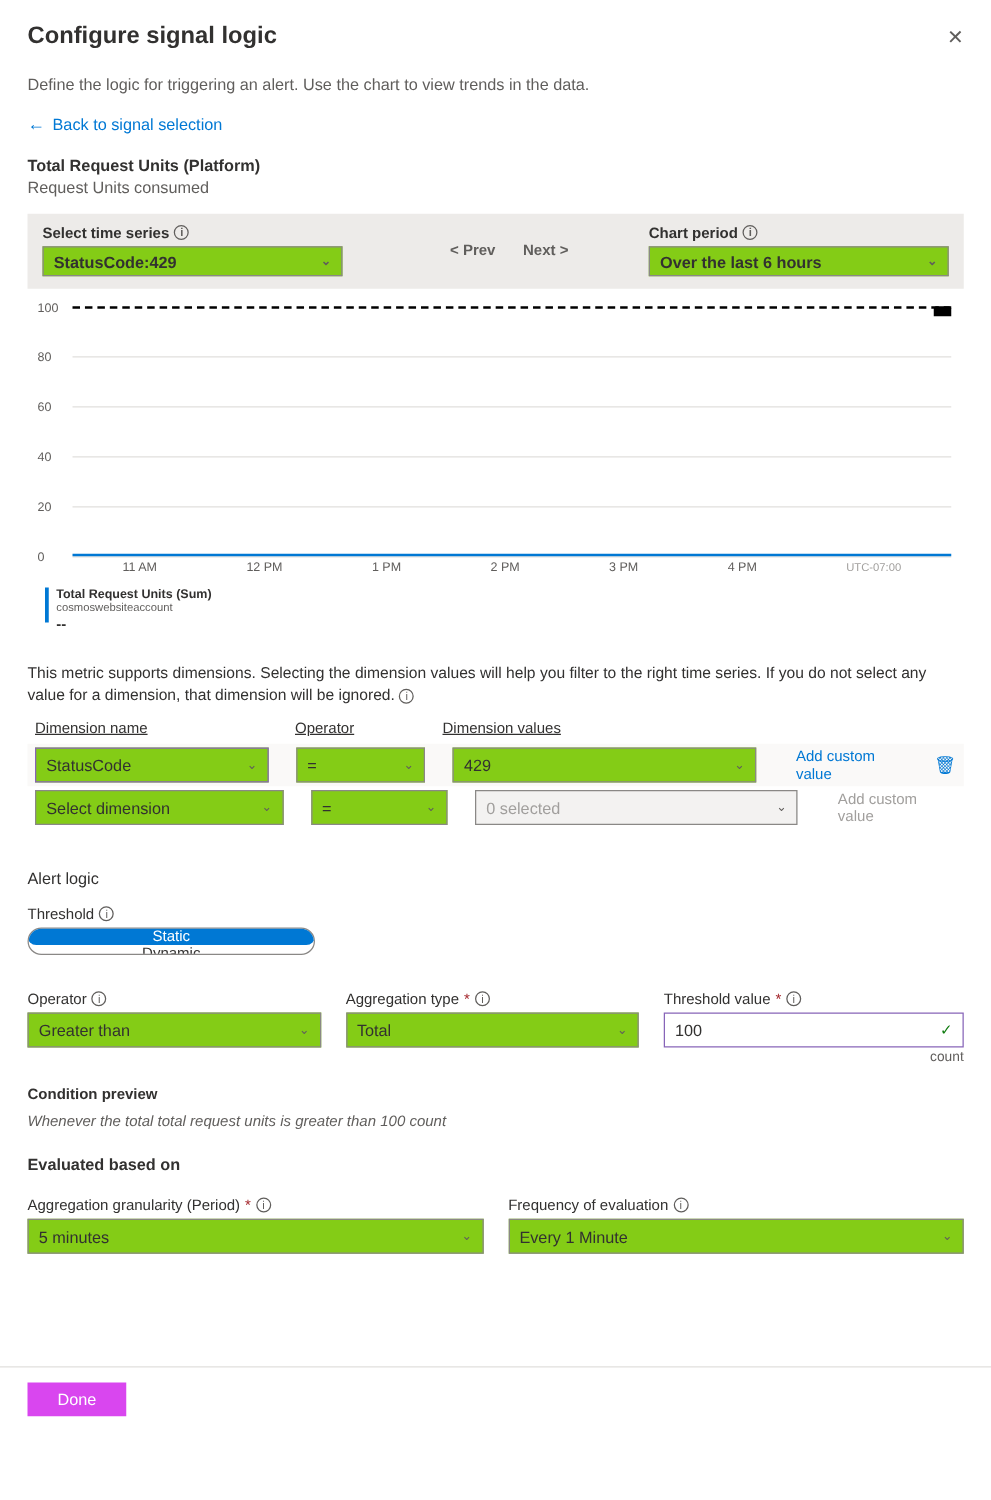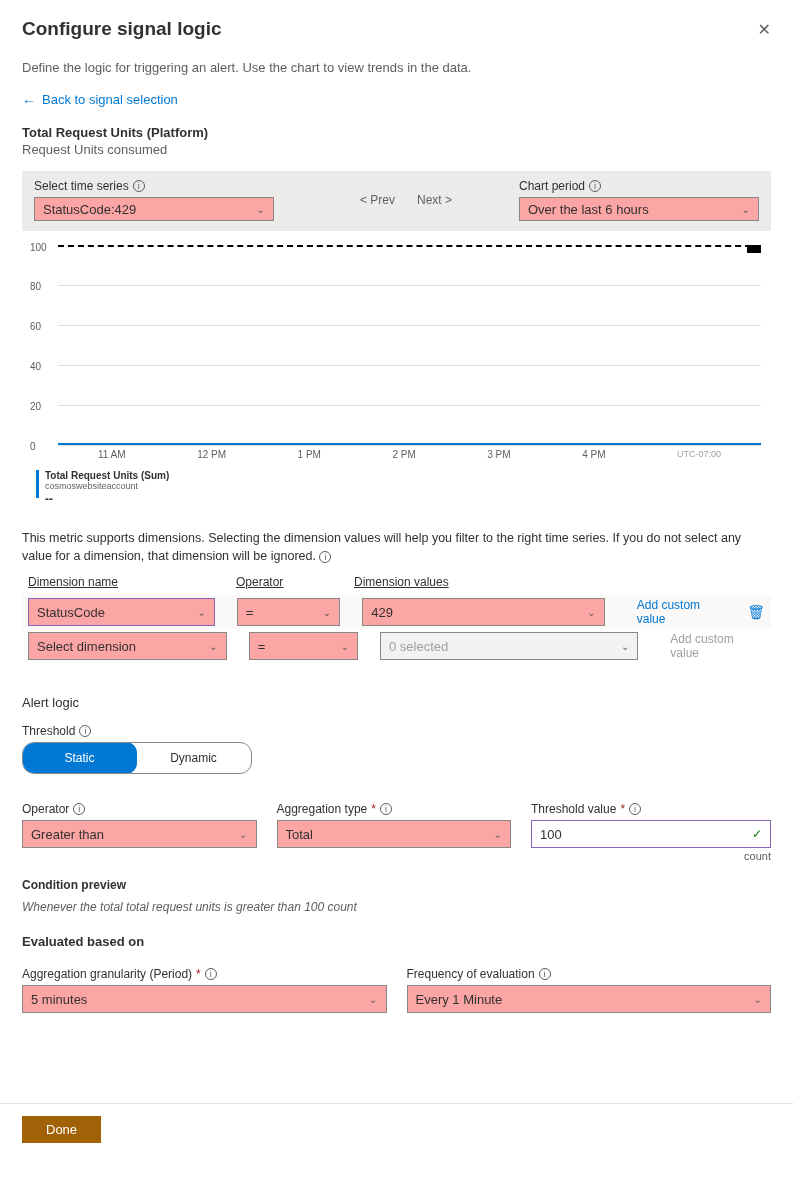--- a/index.html
+++ b/index.html
@@ -5,25 +5,25 @@
 * { box-sizing: border-box; margin: 0; padding: 0; font-family: "Segoe UI", -apple-system, sans-serif; }
 body { background: #fff; color: #323130; font-size: 13px; width: 793px; }
 .panel { padding: 18px 22px 0 22px; position: relative; }
 .h-title { font-size: 19px; font-weight: 600; color: #323130; }
 .close-x { position: absolute; top: 20px; right: 22px; cursor: pointer; font-size: 16px; color: #605e5c; }
 .sub { margin-top: 20px; color: #605e5c; font-size: 13px; }
 .back-link { display: inline-flex; align-items: center; gap: 6px; color: #0078d4; margin-top: 16px; font-size: 13px; cursor: pointer; }
 .back-link .arr { font-size: 14px; }
 .sig-name { margin-top: 18px; font-weight: 600; font-size: 13px; }
 .sig-desc { color: #605e5c; font-size: 13px; margin-top: 2px; }
-.ts-bar { background: #edebe9; margin-top: 14px; padding: 8px 12px 10px 12px; display: flex; align-items: flex-end; gap: 20px; }
+.ts-bar { background: #edebe9; margin-top: 14px; padding: 8px 12px 10px 12px; display: flex; align-items: flex-end; gap: 20px; font-weight: bold; }
 .ts-col { display: flex; flex-direction: column; gap: 4px; }
 .ts-label { font-size: 12px; color: #323130; display: flex; align-items: center; gap: 4px; }
 .info-icon { display: inline-flex; width: 12px; height: 12px; border: 1px solid #605e5c; border-radius: 50%; font-size: 9px; align-items: center; justify-content: center; color: #605e5c; }
-.select-box { background: #fca5a5; border: 1px solid #8a8886; height: 24px; display: flex; align-items: center; justify-content: space-between; padding: 0 8px; font-size: 13px; cursor: pointer; min-width: 100px; }
+.select-box { background: #84cc16; border: 1px solid #8a8886; height: 24px; display: flex; align-items: center; justify-content: space-between; padding: 0 8px; font-size: 13px; cursor: pointer; min-width: 100px; }
 .chev { font-size: 10px; color: #605e5c; }
 .navbtn { color: #605e5c; font-size: 12px; cursor: pointer; padding: 0 6px; }
 .ts-bar .nav { display: flex; gap: 10px; align-self: center; margin-left: 60px; }
 .ts-bar .spacer { flex: 1; }
 .chart-area { margin-top: 14px; padding: 0 4px; }
 .chart-grid { position: relative; height: 200px; margin-left: 32px; margin-right: 6px; }
 .gridline { position: absolute; left: 0; right: 0; border-top: 1px solid #e1dfdd; }
 .gridline.dash { border-top: 2px dashed #000; }
 .ylab { position: absolute; left: -28px; font-size: 10px; color: #605e5c; transform: translateY(-50%); }
 .xaxis { display: flex; justify-content: space-between; margin-left: 32px; margin-right: 6px; font-size: 10px; color: #605e5c; margin-top: 4px; padding: 0 40px; }
@@ -49,36 +49,36 @@
 .dim-row .c3 { width: 260px; }
 .dim-row .c3.disabled { background: #f3f2f1; color: #a19f9d; }
 .dim-row .c1.sel { border: 1px solid #8764b8; }
 .add-link { color: #0078d4; font-size: 12px; cursor: pointer; margin-left: 10px; }
 .add-link.dis { color: #a19f9d; cursor: default; }
 .trash { margin-left: auto; color: #0078d4; cursor: pointer; font-size: 14px; }
 .section-h { font-size: 13px; font-weight: 400; margin-top: 32px; color: #323130; }
 .section-h.bold { font-weight: 600; }
 .lbl-row { display: flex; align-items: center; gap: 4px; font-size: 12px; margin-top: 14px; margin-bottom: 4px; }
 .req { color: #a4262c; }
-.toggle-pill { display: flex; border: 1px solid #8a8886; border-radius: 12px; width: 230px; height: 32px; overflow: hidden; }
+.toggle-pill { display: flex; border: 1px solid #8a8886; border-radius: 12px; width: 230px; height: 22px; overflow: hidden; flex-direction: column; }
 .toggle-pill .seg { flex: 1; display: flex; align-items: center; justify-content: center; font-size: 12px; cursor: pointer; }
 .toggle-pill .seg.on { background: #0078d4; color: #fff; border-radius: 11px; margin: -1px; }
 .alert-row { display: flex; gap: 20px; margin-top: 14px; }
 .alert-col { flex: 1; }
 .thresh-col { width: 240px; }
 .thresh-input { border: 1px solid #8764b8; height: 28px; display: flex; align-items: center; padding: 0 8px; font-size: 13px; justify-content: space-between; }
 .check { color: #107c10; font-size: 12px; }
 .unit { text-align: right; font-size: 11px; color: #605e5c; margin-top: 2px; }
 .cond-prev { margin-top: 16px; }
 .cond-prev .cp-h { font-size: 12px; font-weight: 600; }
 .cond-prev .cp-t { font-style: italic; color: #605e5c; font-size: 12px; margin-top: 8px; }
 .eval-row { display: flex; gap: 20px; margin-top: 4px; }
 .eval-col { flex: 1; }
 .footer { border-top: 1px solid #e1dfdd; margin-top: 90px; padding: 12px 22px; }
-.done-btn { background: #a16207; color: #fff; border: none; padding: 6px 24px; font-size: 13px; cursor: pointer; }
+.done-btn { background: #d946ef; color: #fff; border: none; padding: 6px 24px; font-size: 13px; cursor: pointer; }
 </style>
 </head>
 <body>
 
 <div class="panel">
   <div class="h-title">Configure signal logic</div>
   <div class="close-x">✕</div>
   <div class="sub">Define the logic for triggering an alert. Use the chart to view trends in the data.</div>
   <div class="back-link">
     <span class="arr">←</span>

